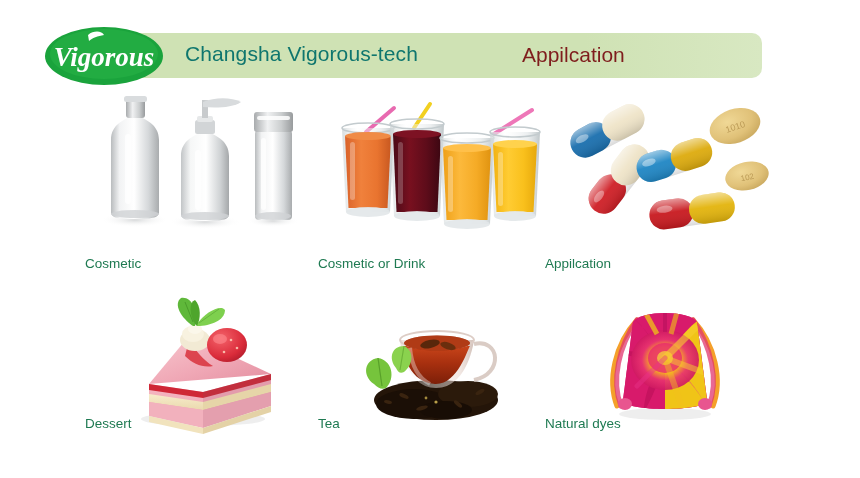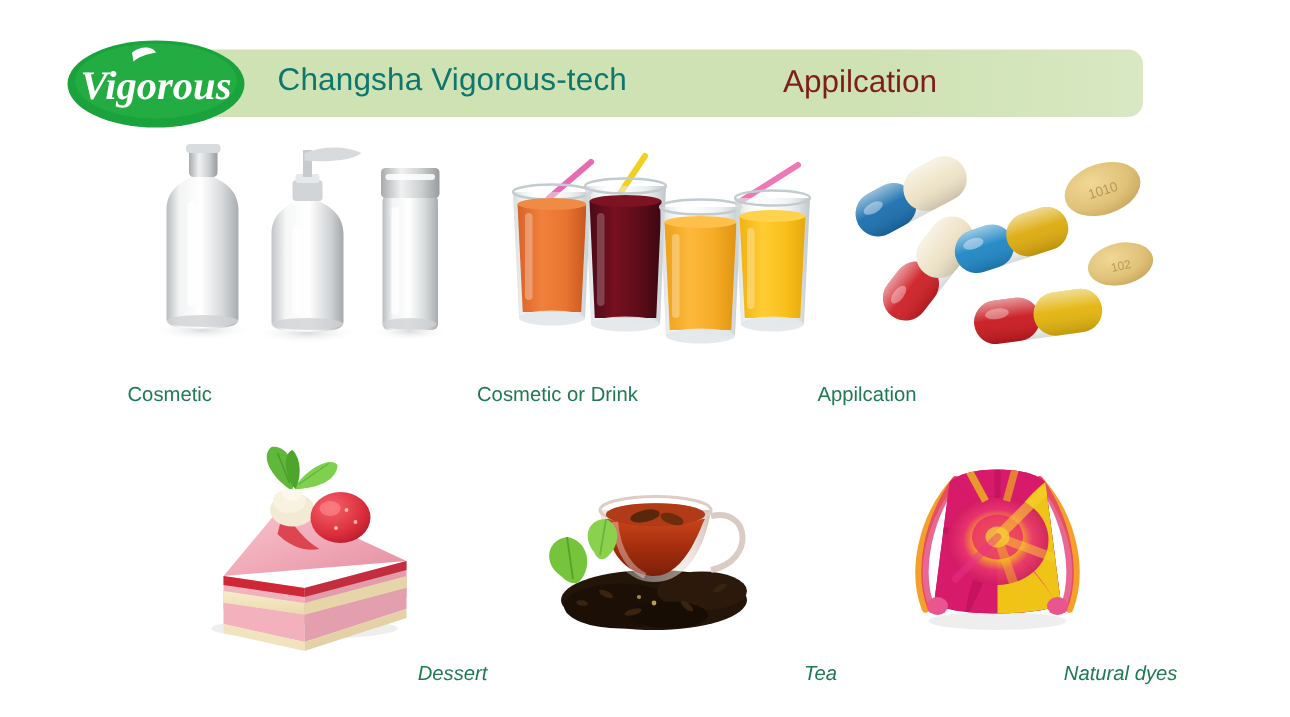--- a/index.html
+++ b/index.html
@@ -63,21 +63,21 @@
     height: 150px;
     display: block;
   }
   .r1 { top: 88px; }
   .r2 { top: 288px; }
   .c1 { left: 85px; }
   .c2 { left: 318px; }
   .c3 { left: 545px; }
 
   .cap-row1 { position: absolute; top: 254px; width: 240px; text-align: left; }
-  .cap-row2 { position: absolute; top: 440px; width: 240px; text-align: right; font-style: italic; }
+  .cap-row2 { position: absolute; top: 414px; width: 240px; text-align: left; }
   .cap-row1 .caption, .cap-row2 .caption {
     font-size: 13.5px;
     color: #1f7a52;
     white-space: nowrap;
   }
 </style>
 </head>
 <body>
 
 <div id="header-bar"></div>

